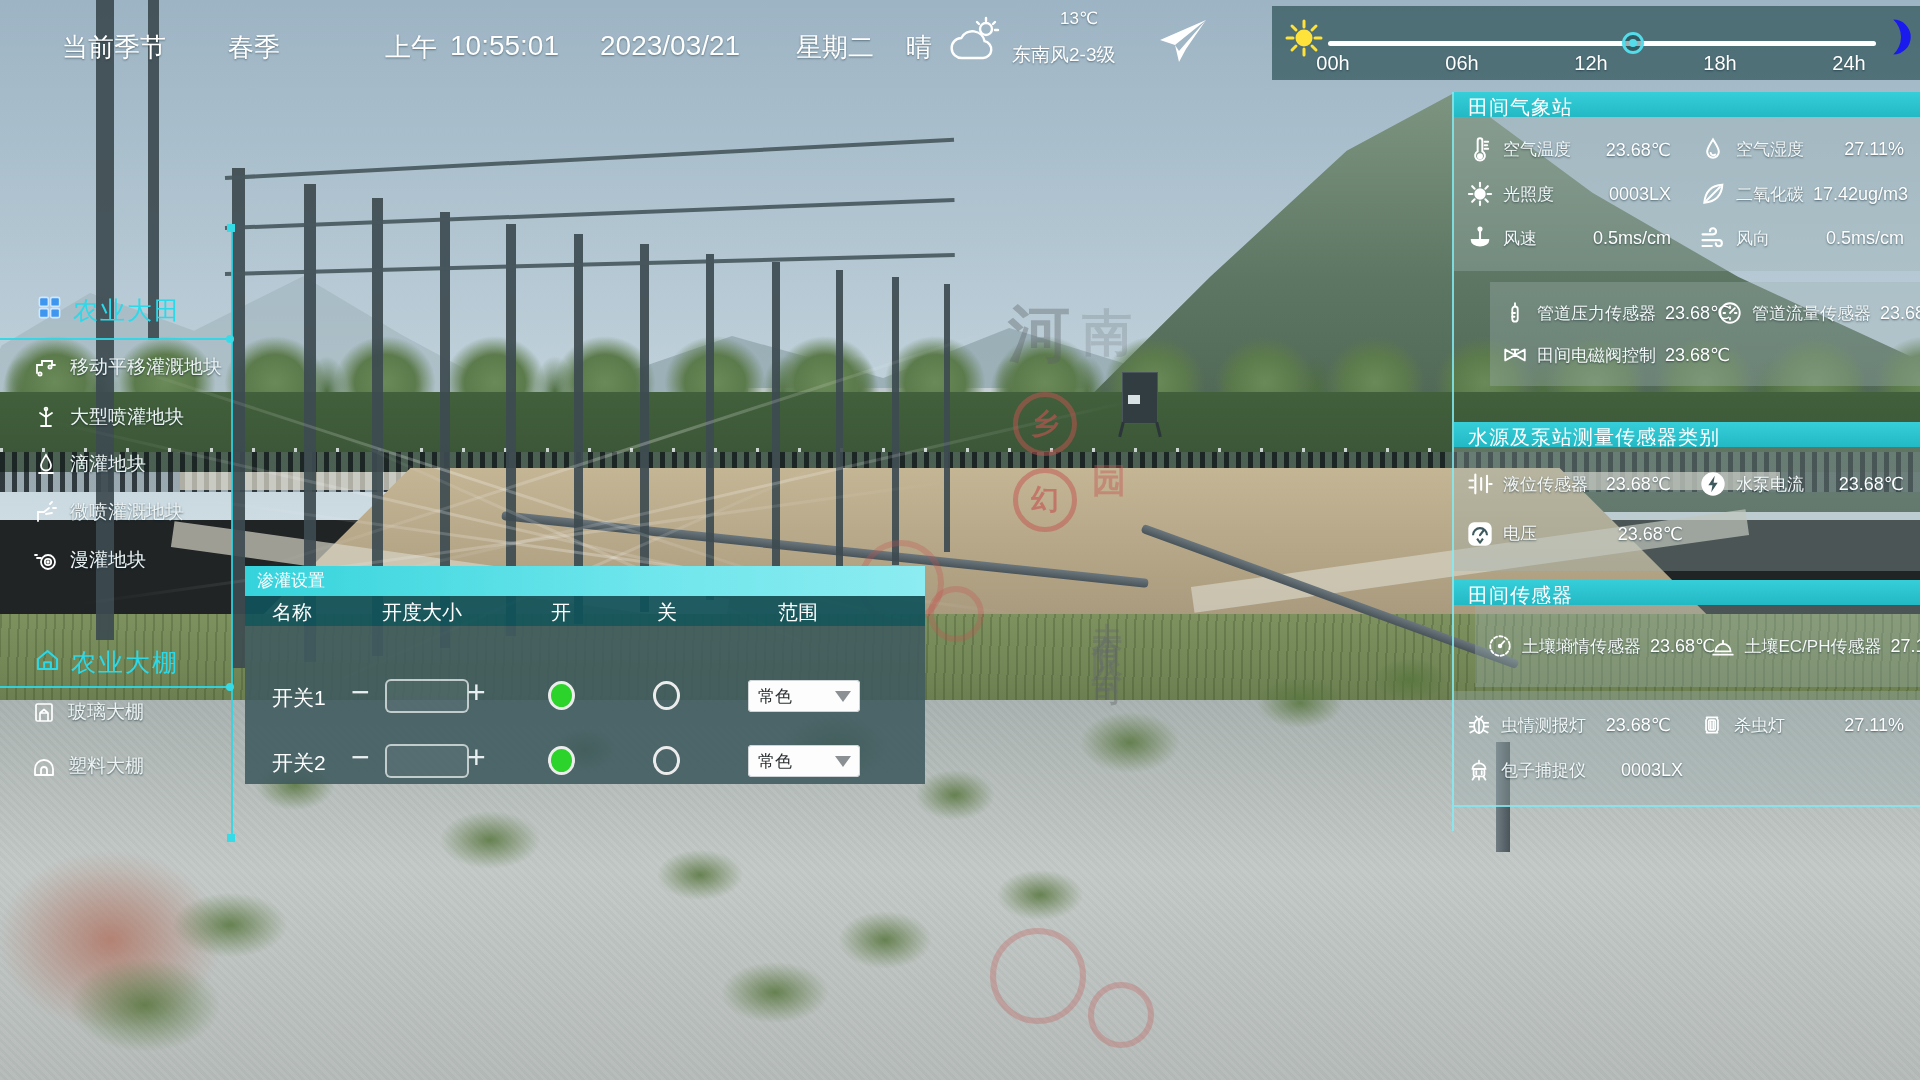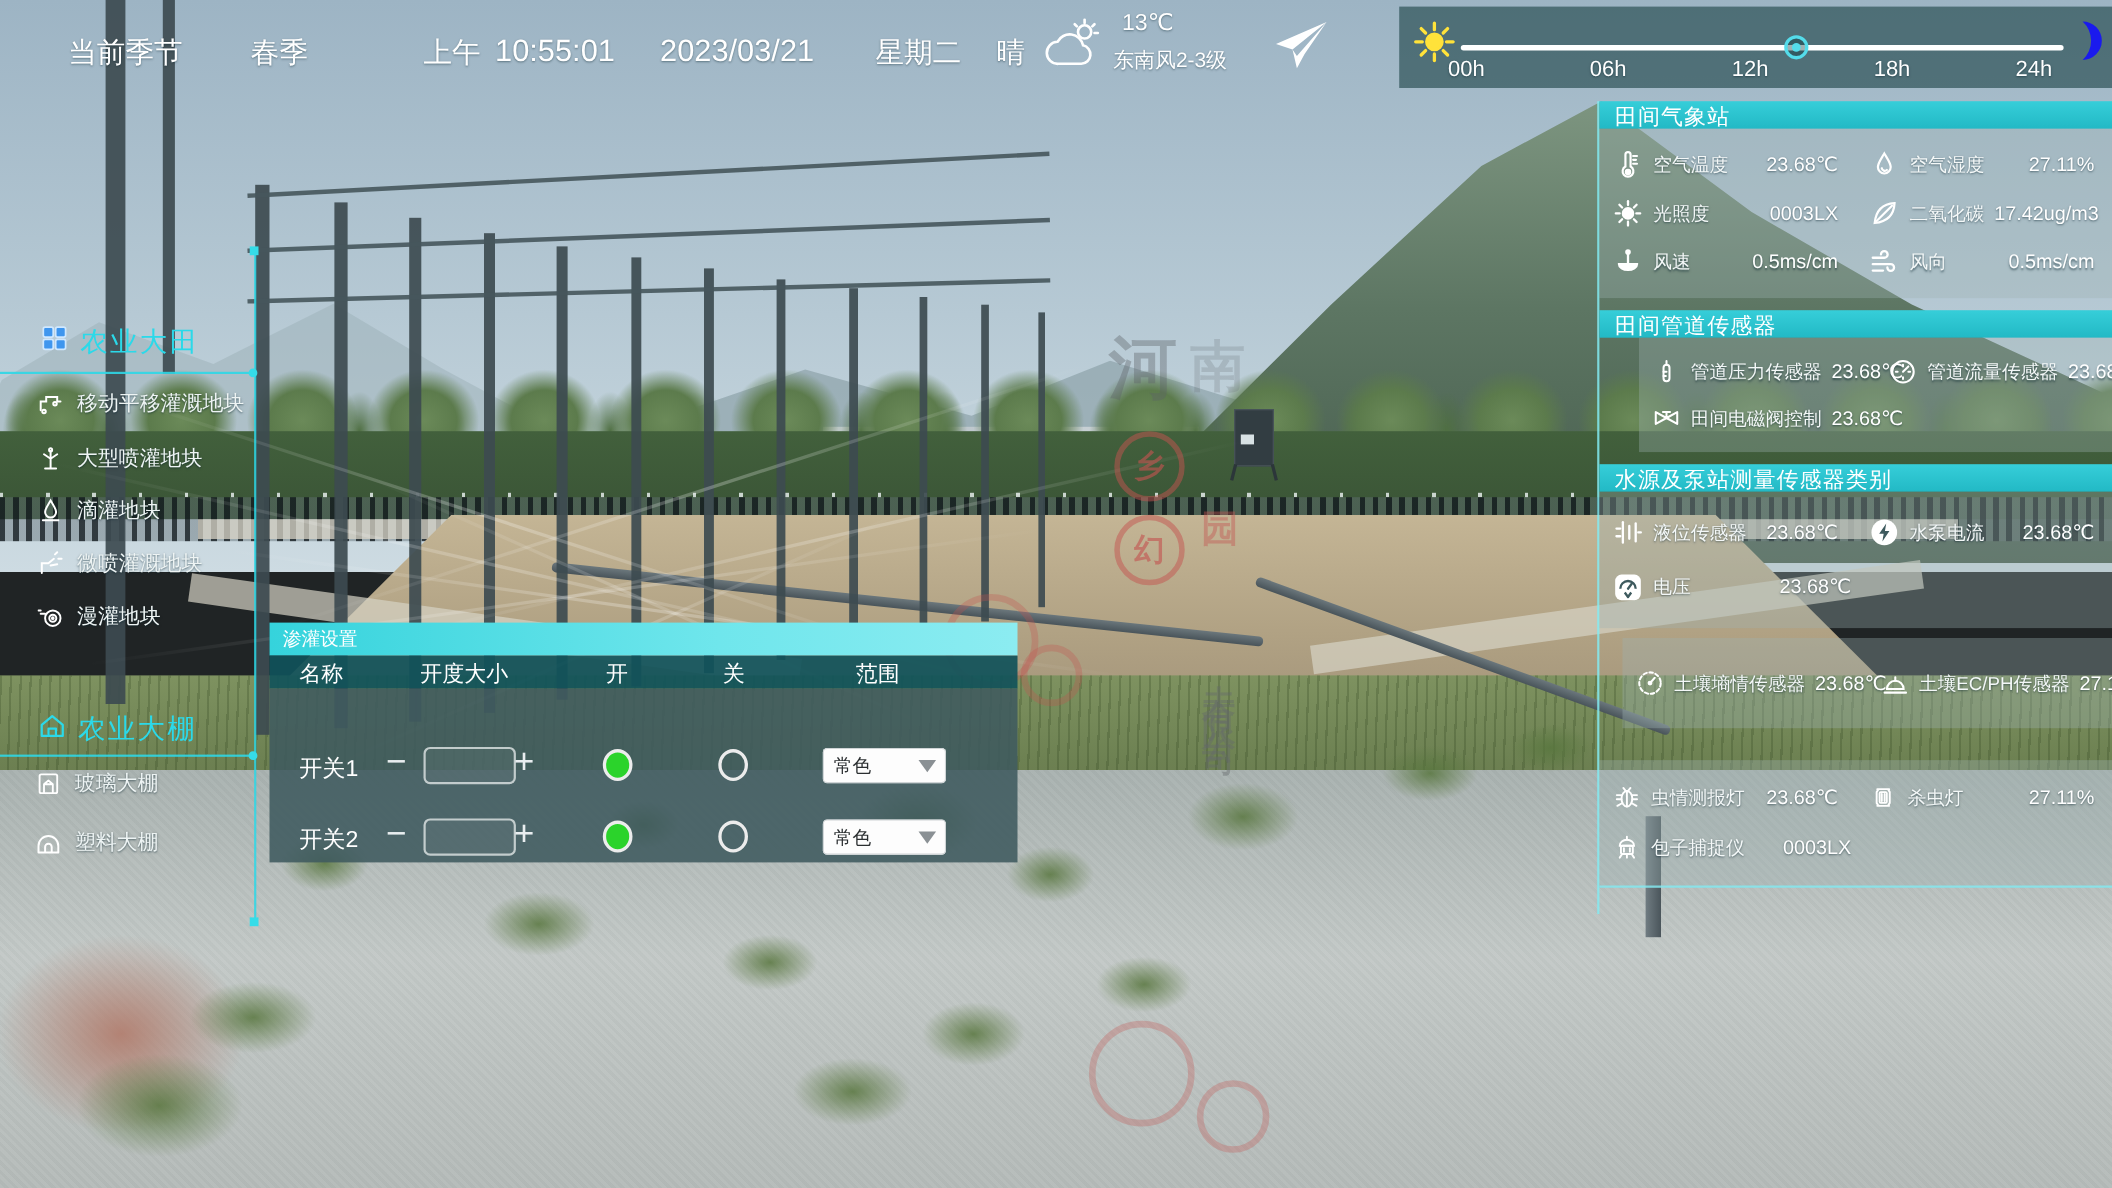--- a/index.html
+++ b/index.html
@@ -214,21 +214,21 @@
         <g stroke="#fff" stroke-width="2.4" fill="none" stroke-linecap="round">
           <circle cx="38" cy="13" r="6"></circle>
           <line x1="38" y1="2" x2="38" y2="5"></line>
             <line x1="47" y1="6" x2="45" y2="8"></line>
           <line x1="50" y1="14" x2="47" y2="14"></line>
             <line x1="29" y1="6" x2="31" y2="8"></line>
           <path d="M14 42 h21 a8.5 8.5 0 0 0 1.6-16.8 A12.5 12.5 0 0 0 13.3 22 A10 10 0 0 0 14 42 z"></path>
         </g>
       </svg>
     </span>
-    <span class="tb-small" style="left:1020px;top:8px;font-size:21px;">13℃</span>
+    <span class="tb-small" style="left:1060px;top:8px;font-size:17px;">13℃</span>
     <span class="tb-small" style="left:1012px;top:42px;">东南风2-3级</span>
     <span class="abs icon" style="left:1156px;top:18px;cursor:pointer;">
       <svg width="52" height="48" viewBox="0 0 52 48">
         <path d="M50 2 L4 22 L19 27 L23 44 L30 31 L50 2 Z M19 27 L50 2 L23 33" fill="#fff"></path>
       </svg>
     </span>
   </div>
 
   <div class="abs timeline">
     <span class="abs icon" style="left:12px;top:12px;">
@@ -523,21 +523,20 @@
               </svg>
           </span>
           <span class="lbl">风向</span>
           <span class="val">0.5ms/cm</span>
         </div>
       </div>
     </div>
   </div>
 
   <div class="section" style="top:282px;">
-    <div class="sec-head">田间管道传感器</div>
     <div class="sec-body" style="height:100px;margin-left:36px;">
       <div class="sec-row">
         <div class="cell">
           <span class="icon">
             <svg width="26" height="26" viewBox="0 0 24 24">
                 <g stroke="#fff" stroke-width="1.7" fill="none" stroke-linecap="round">
               <rect x="9.5" y="6" width="5" height="14" rx="2.5"></rect>
                   <path d="M12 6 v-3 M9.5 12 h2.5 M9.5 15.5 h2"></path>
                 </g>
               </svg>
@@ -616,20 +615,21 @@
             </svg>
           </span>
           <span class="lbl">电压</span>
           <span class="val">23.68℃</span>
         </div>
       </div>
     </div>
   </div>
 
   <div class="section" style="top:580px;">
+    <div class="sec-head">田间传感器</div>
     <div class="sec-body" style="height:78px;margin-left:21px;">
       <div class="sec-row">
         <div class="cell">
           <span class="icon">
             <svg width="26" height="26" viewBox="0 0 24 24">
                 <g stroke="#fff" stroke-width="1.7" fill="none" stroke-linecap="round">
               <circle cx="12" cy="12" r="9" stroke-dasharray="3 2.2"></circle>
                   <path d="M12 12 l4 -4.5"></path>
                   <circle cx="12" cy="12" r="1.2" fill="#fff"></circle>
                 </g>

